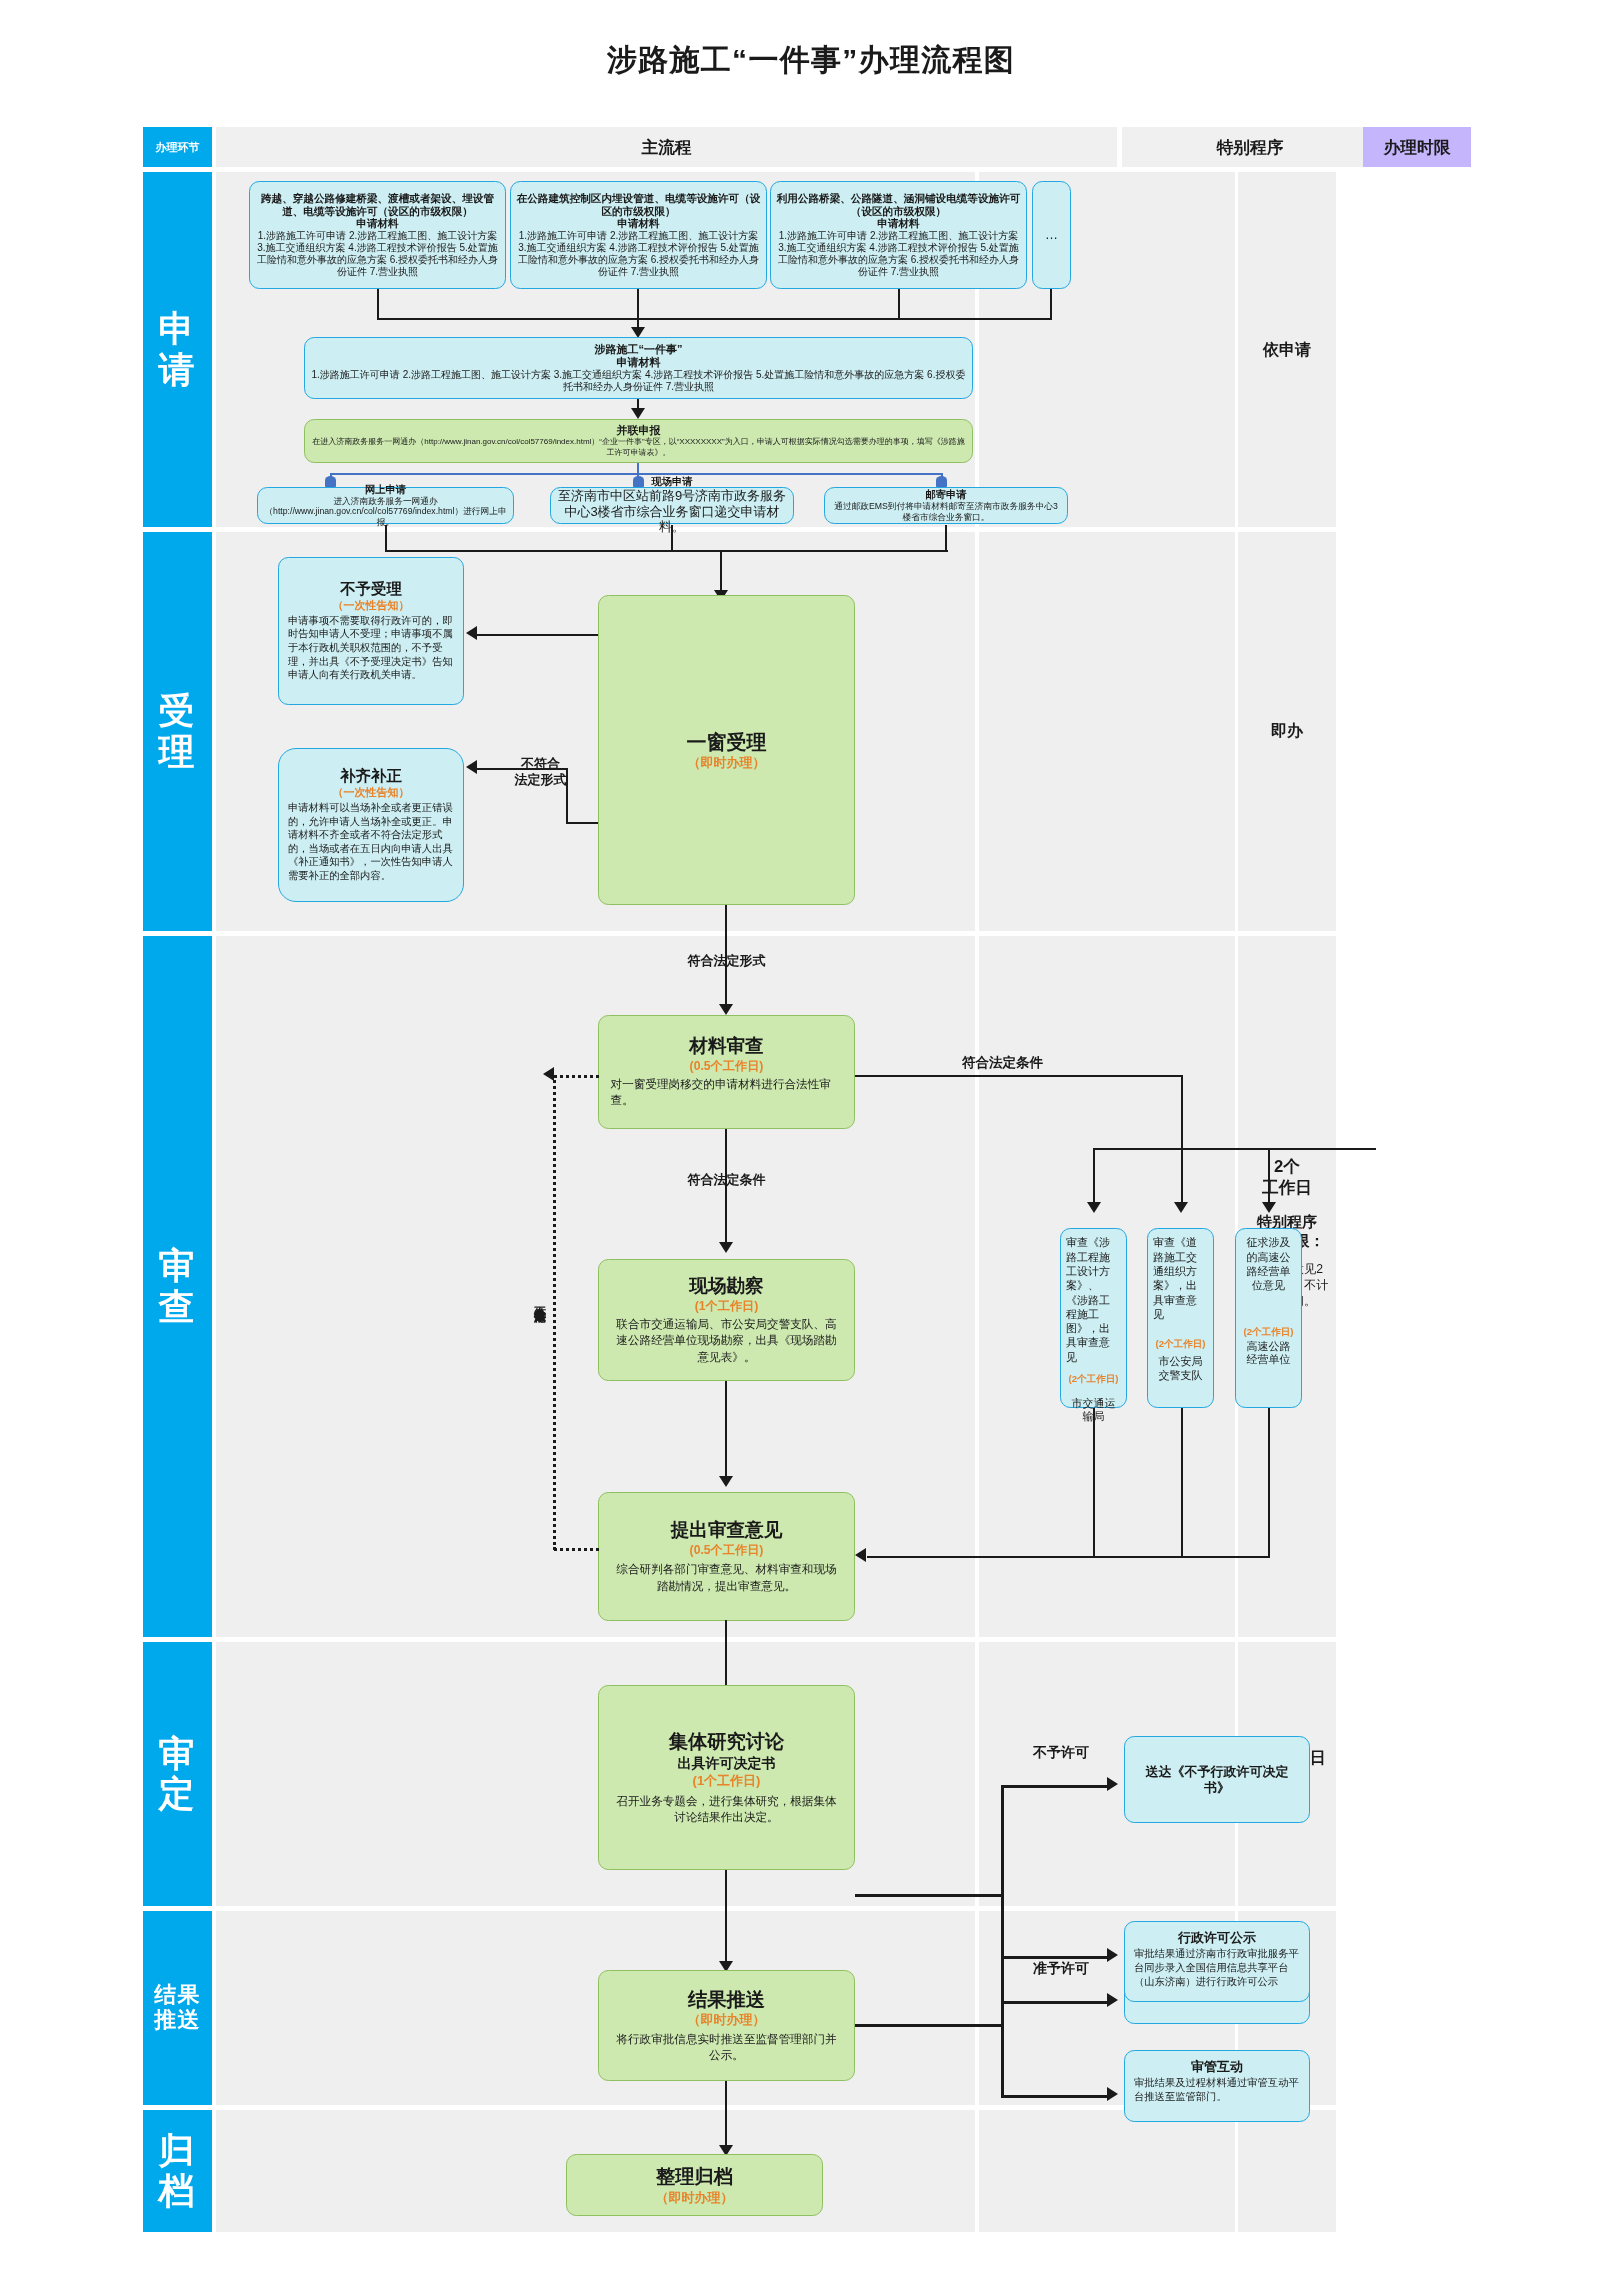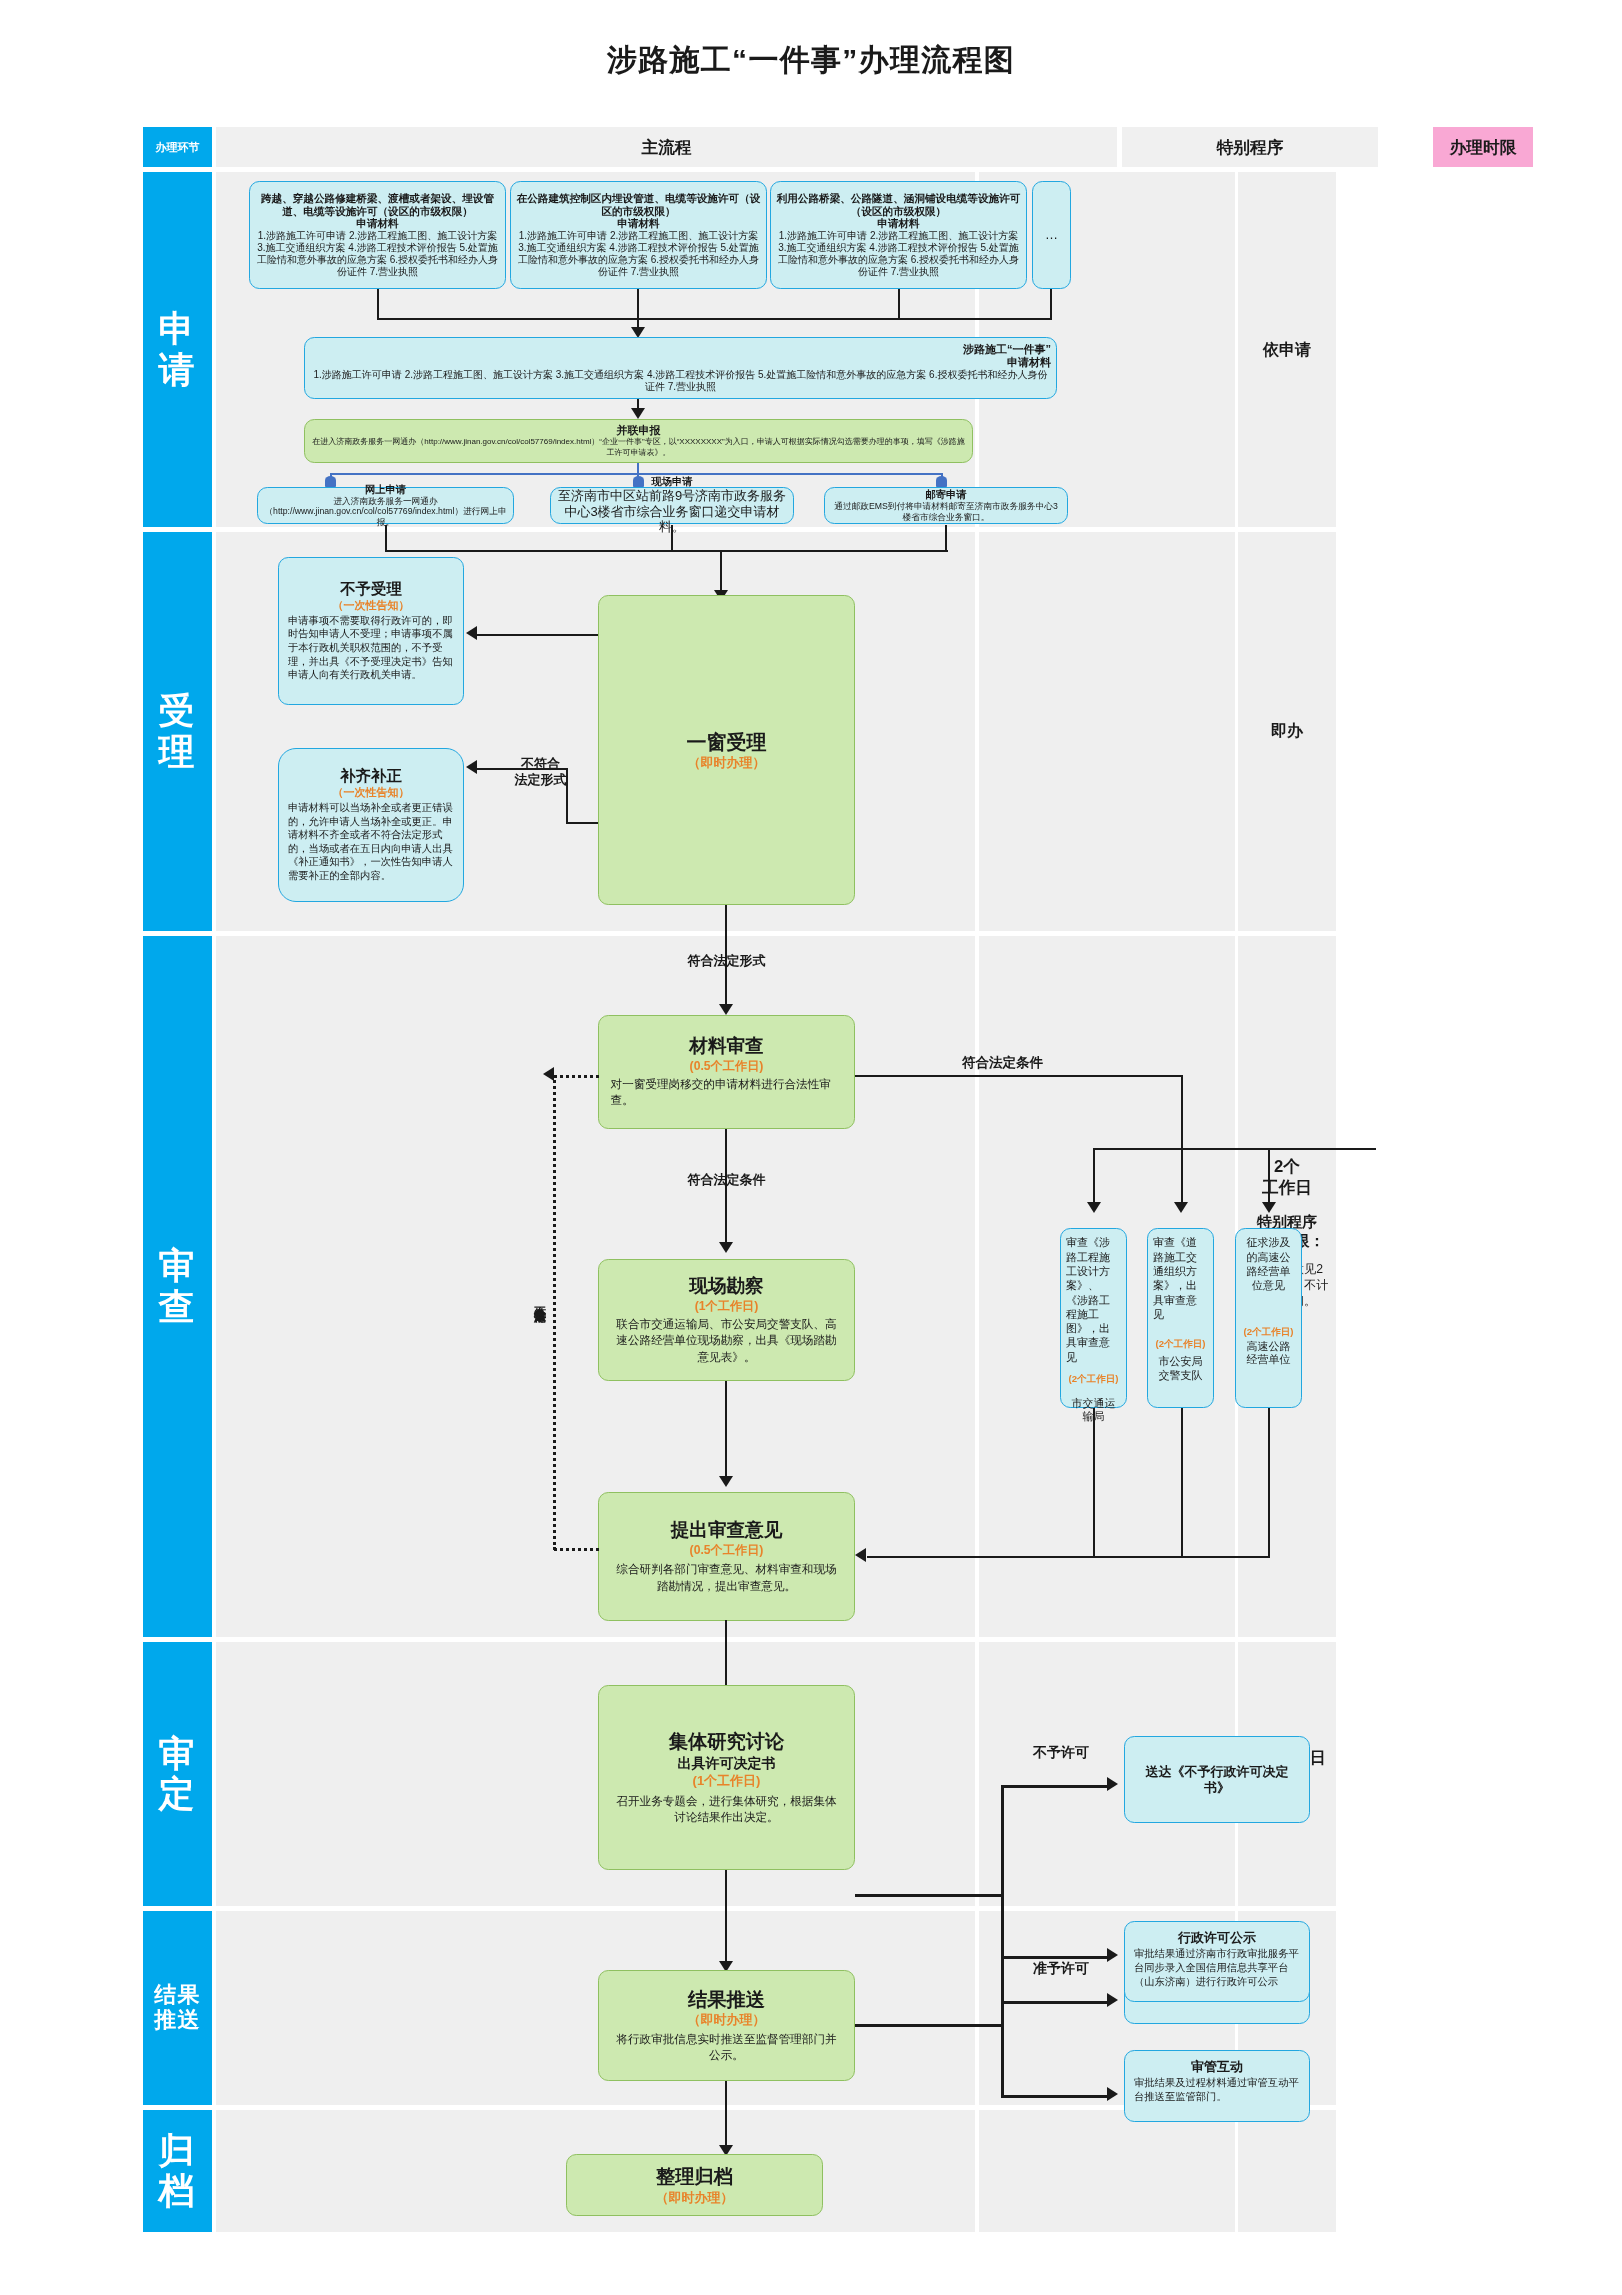--- a/index.html
+++ b/index.html
@@ -17,21 +17,21 @@
     color:#1a1a1a;
   }
 
   
   #header-row { position:absolute; left:143px; top:127px; width:1336px; height:40px; }
   .hdr { position:absolute; top:0; height:40px; display:flex; align-items:center; justify-content:center;
          font-size:16.7px; font-weight:700; }
   .hdr.stage { left:0; width:69px; background:#00a8ec; color:#fff; font-size:11px; letter-spacing:0px;}
   .hdr.main  { left:73px; width:901px; background:#f0f0f0; color:#1a1a1a; }
   .hdr.spec  { left:979px; width:256px; background:#f0f0f0; color:#1a1a1a; }
-  .hdr.limit { left:1290px; width:100px; background:#f9a8d4; color:#1a1a1a; }
+  .hdr.limit { left:1220px; width:108px; background:#c4b5fd; color:#1a1a1a; }
 
   
   .stage-cell {
     position:absolute; left:143px; width:69px;
     background:#00a8ec; color:#fff; font-weight:700;
     display:flex; align-items:center; justify-content:center; text-align:center;
     line-height:1.12;
   }
   .stage-cell.big  { font-size:36px; letter-spacing:1.9px; }
   .stage-cell.mid  { font-size:22px; letter-spacing:1.3px; }
@@ -162,21 +162,21 @@
 </div>
 
 <div class="ln v" style="left:377px;top:289px;height:29px;"></div>
 <div class="ln v" style="left:637px;top:289px;height:29px;"></div>
 <div class="ln v" style="left:898px;top:289px;height:29px;"></div>
 <div class="ln v" style="left:1050px;top:289px;height:29px;"></div>
 <div class="ln h" style="left:377px;top:318px;width:675px;"></div>
 <div class="ln v" style="left:637px;top:318px;height:14px;"></div>
 <div class="arw down" style="left:631px;top:327px;"></div>
 
-<div class="box blue" style="left:304px;top:337px;width:753px;height:62px;align-items:flex-end;">
+<div class="box blue" style="left:304px;top:337px;width:669px;height:62px;">
   <div class="t" style="font-size:11px;">涉路施工“一件事”</div>
   <div class="t" style="font-size:11px;">申请材料</div>
   <div class="b" style="font-size:10px;">1.涉路施工许可申请 2.涉路工程施工图、施工设计方案 3.施工交通组织方案 4.涉路工程技术评价报告 5.处置施工险情和意外事故的应急方案 6.授权委托书和经办人身份证件 7.营业执照</div>
 </div>
 
 <div class="ln v" style="left:637px;top:399px;height:13px;"></div>
 <div class="arw down" style="left:631px;top:408px;"></div>
 
 <div class="box green" style="left:304px;top:419px;width:669px;height:44px;">
   <div class="t" style="font-size:11px;">并联申报</div>

